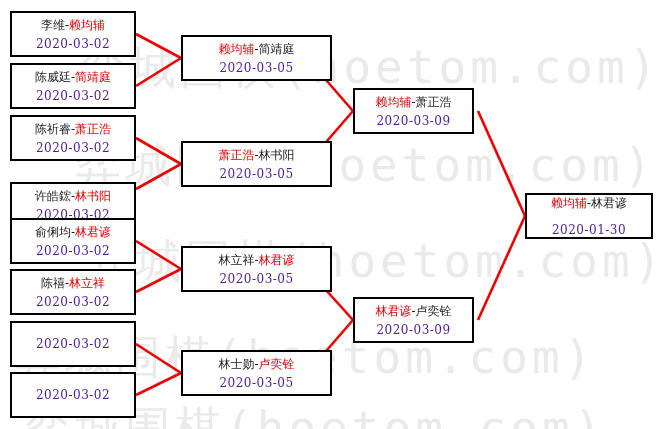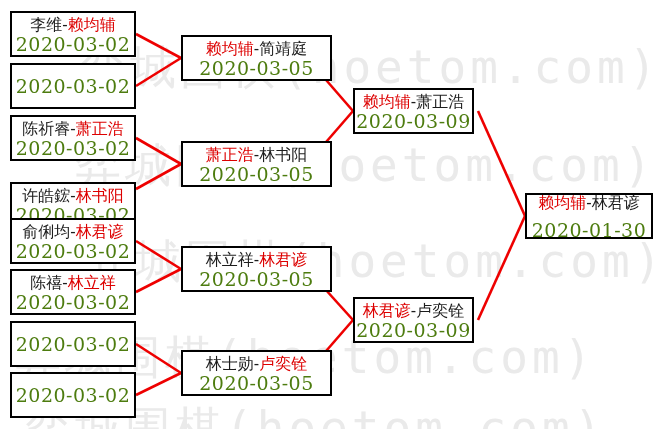--- a/index.html
+++ b/index.html
@@ -15,22 +15,22 @@
     font-size:46px; letter-spacing:4px; line-height:1.1;
     color:#eaeaea; user-select:none; pointer-events:none;
   }
   svg.connectors { position:absolute; left:0; top:0; z-index:1; }
   .box {
     position:absolute; z-index:2; height:46px;
     background:#ffffff; border:2px solid #000000;
     display:flex; flex-direction:column; justify-content:center;
     text-align:center;
   }
-  .names { font-size:16px; line-height:20px; color:#1c1c1c; white-space:nowrap; }
-  .date  { font-size:19px; line-height:19px; color:#4d7c0f; letter-spacing:0.5px; }
+  .names { font-size:12px; line-height:20px; color:#1c1c1c; white-space:nowrap; }
+  .date  { font-size:12px; line-height:19px; color:#4c1d95; letter-spacing:0.5px; }
   .winner { color:#dd0000; }
   .r1 { left:10px;  width:126px; }
   .r2 { left:181px; width:151px; }
   .r3 { left:353px; width:121px; }
   .r4 { left:525px; width:128px;gap:8px; }
 </style>
 </head>
 <body>
 
 <div class="stage">
@@ -58,20 +58,21 @@
       <line x1="307" y1="373" x2="353" y2="320" stroke="#ee0000" stroke-width="2.6"></line>
       <line x1="478" y1="111" x2="525" y2="216" stroke="#ee0000" stroke-width="2.6"></line>
       <line x1="478" y1="320" x2="525" y2="216" stroke="#ee0000" stroke-width="2.6"></line>
     </svg>
 
   <div class="box r1" style="top:11px">
     <div class="names"><span>李维</span><span>-</span><span class="winner">赖均辅</span></div>
     <div class="date">2020-03-02</div>
   </div>
   <div class="box r1" style="top:63px">
+    <div class="names"><span>陈威廷</span><span>-</span><span class="winner">简靖庭</span></div>
     <div class="date">2020-03-02</div>
   </div>
   <div class="box r1" style="top:115px">
     <div class="names"><span>陈祈睿</span><span>-</span><span class="winner">萧正浩</span></div>
     <div class="date">2020-03-02</div>
   </div>
   <div class="box r1" style="top:182px">
     <div class="names"><span>许皓鋐</span><span>-</span><span class="winner">林书阳</span></div>
     <div class="date">2020-03-02</div>
   </div>

